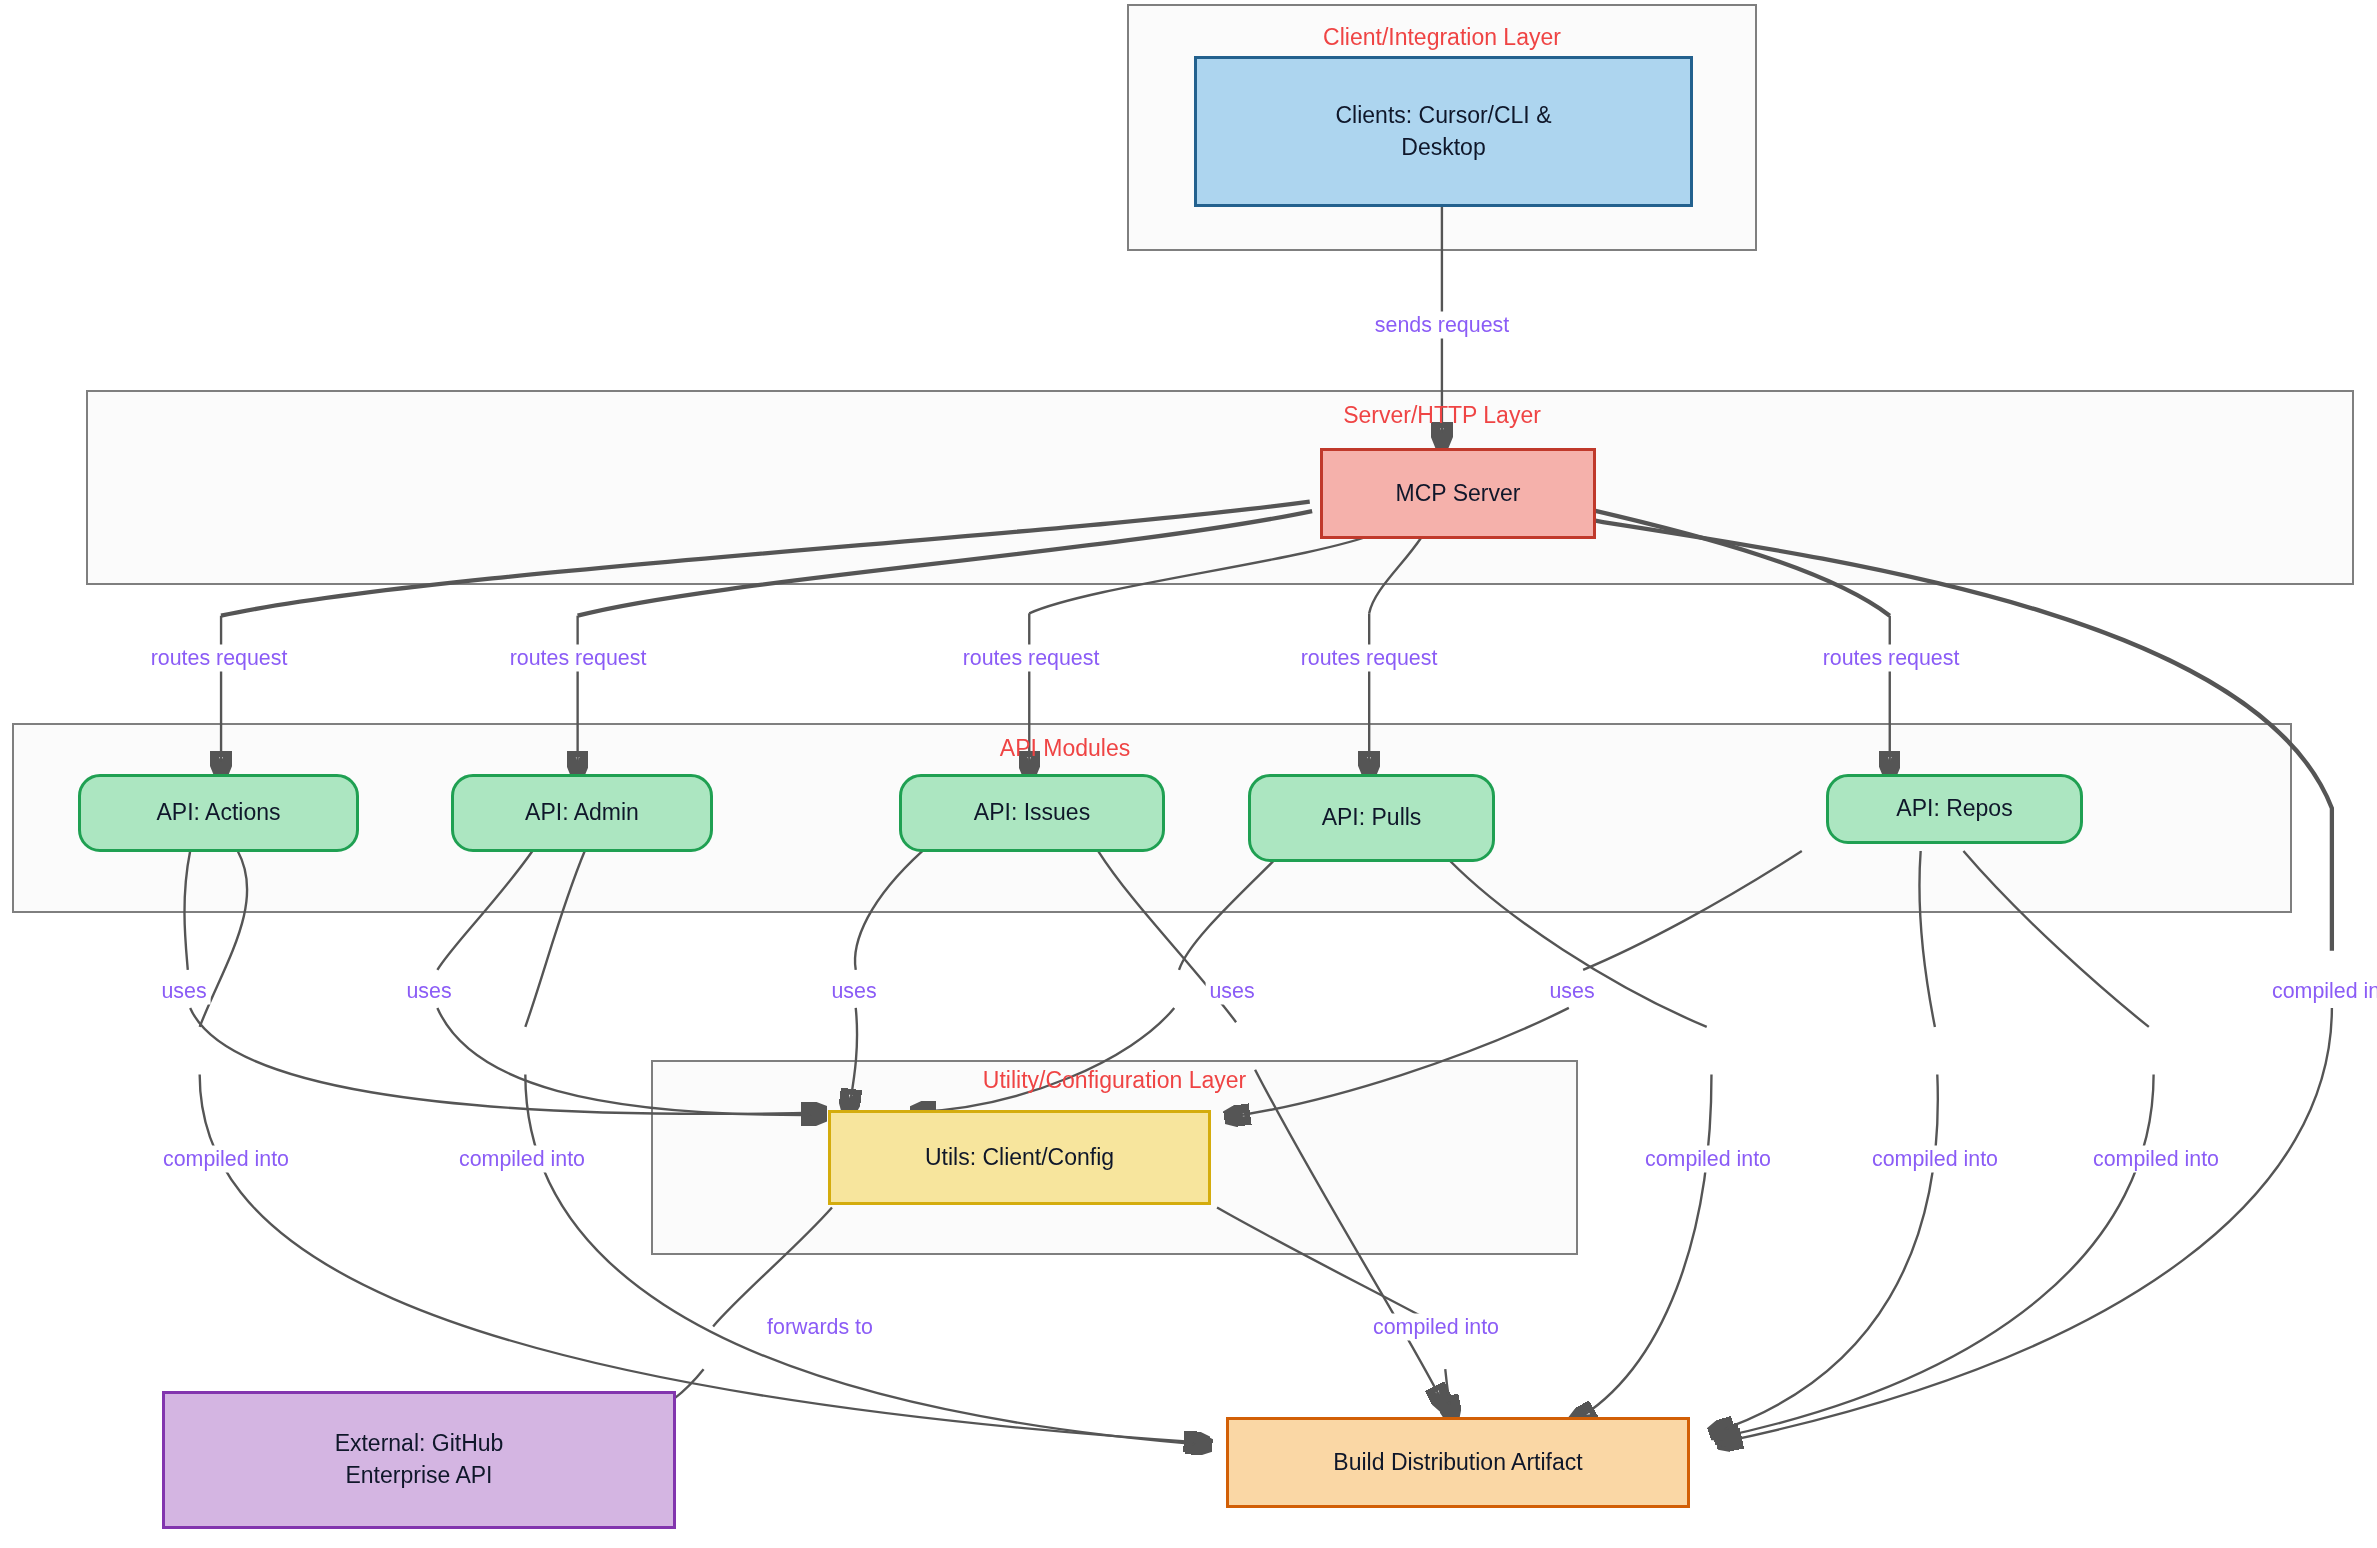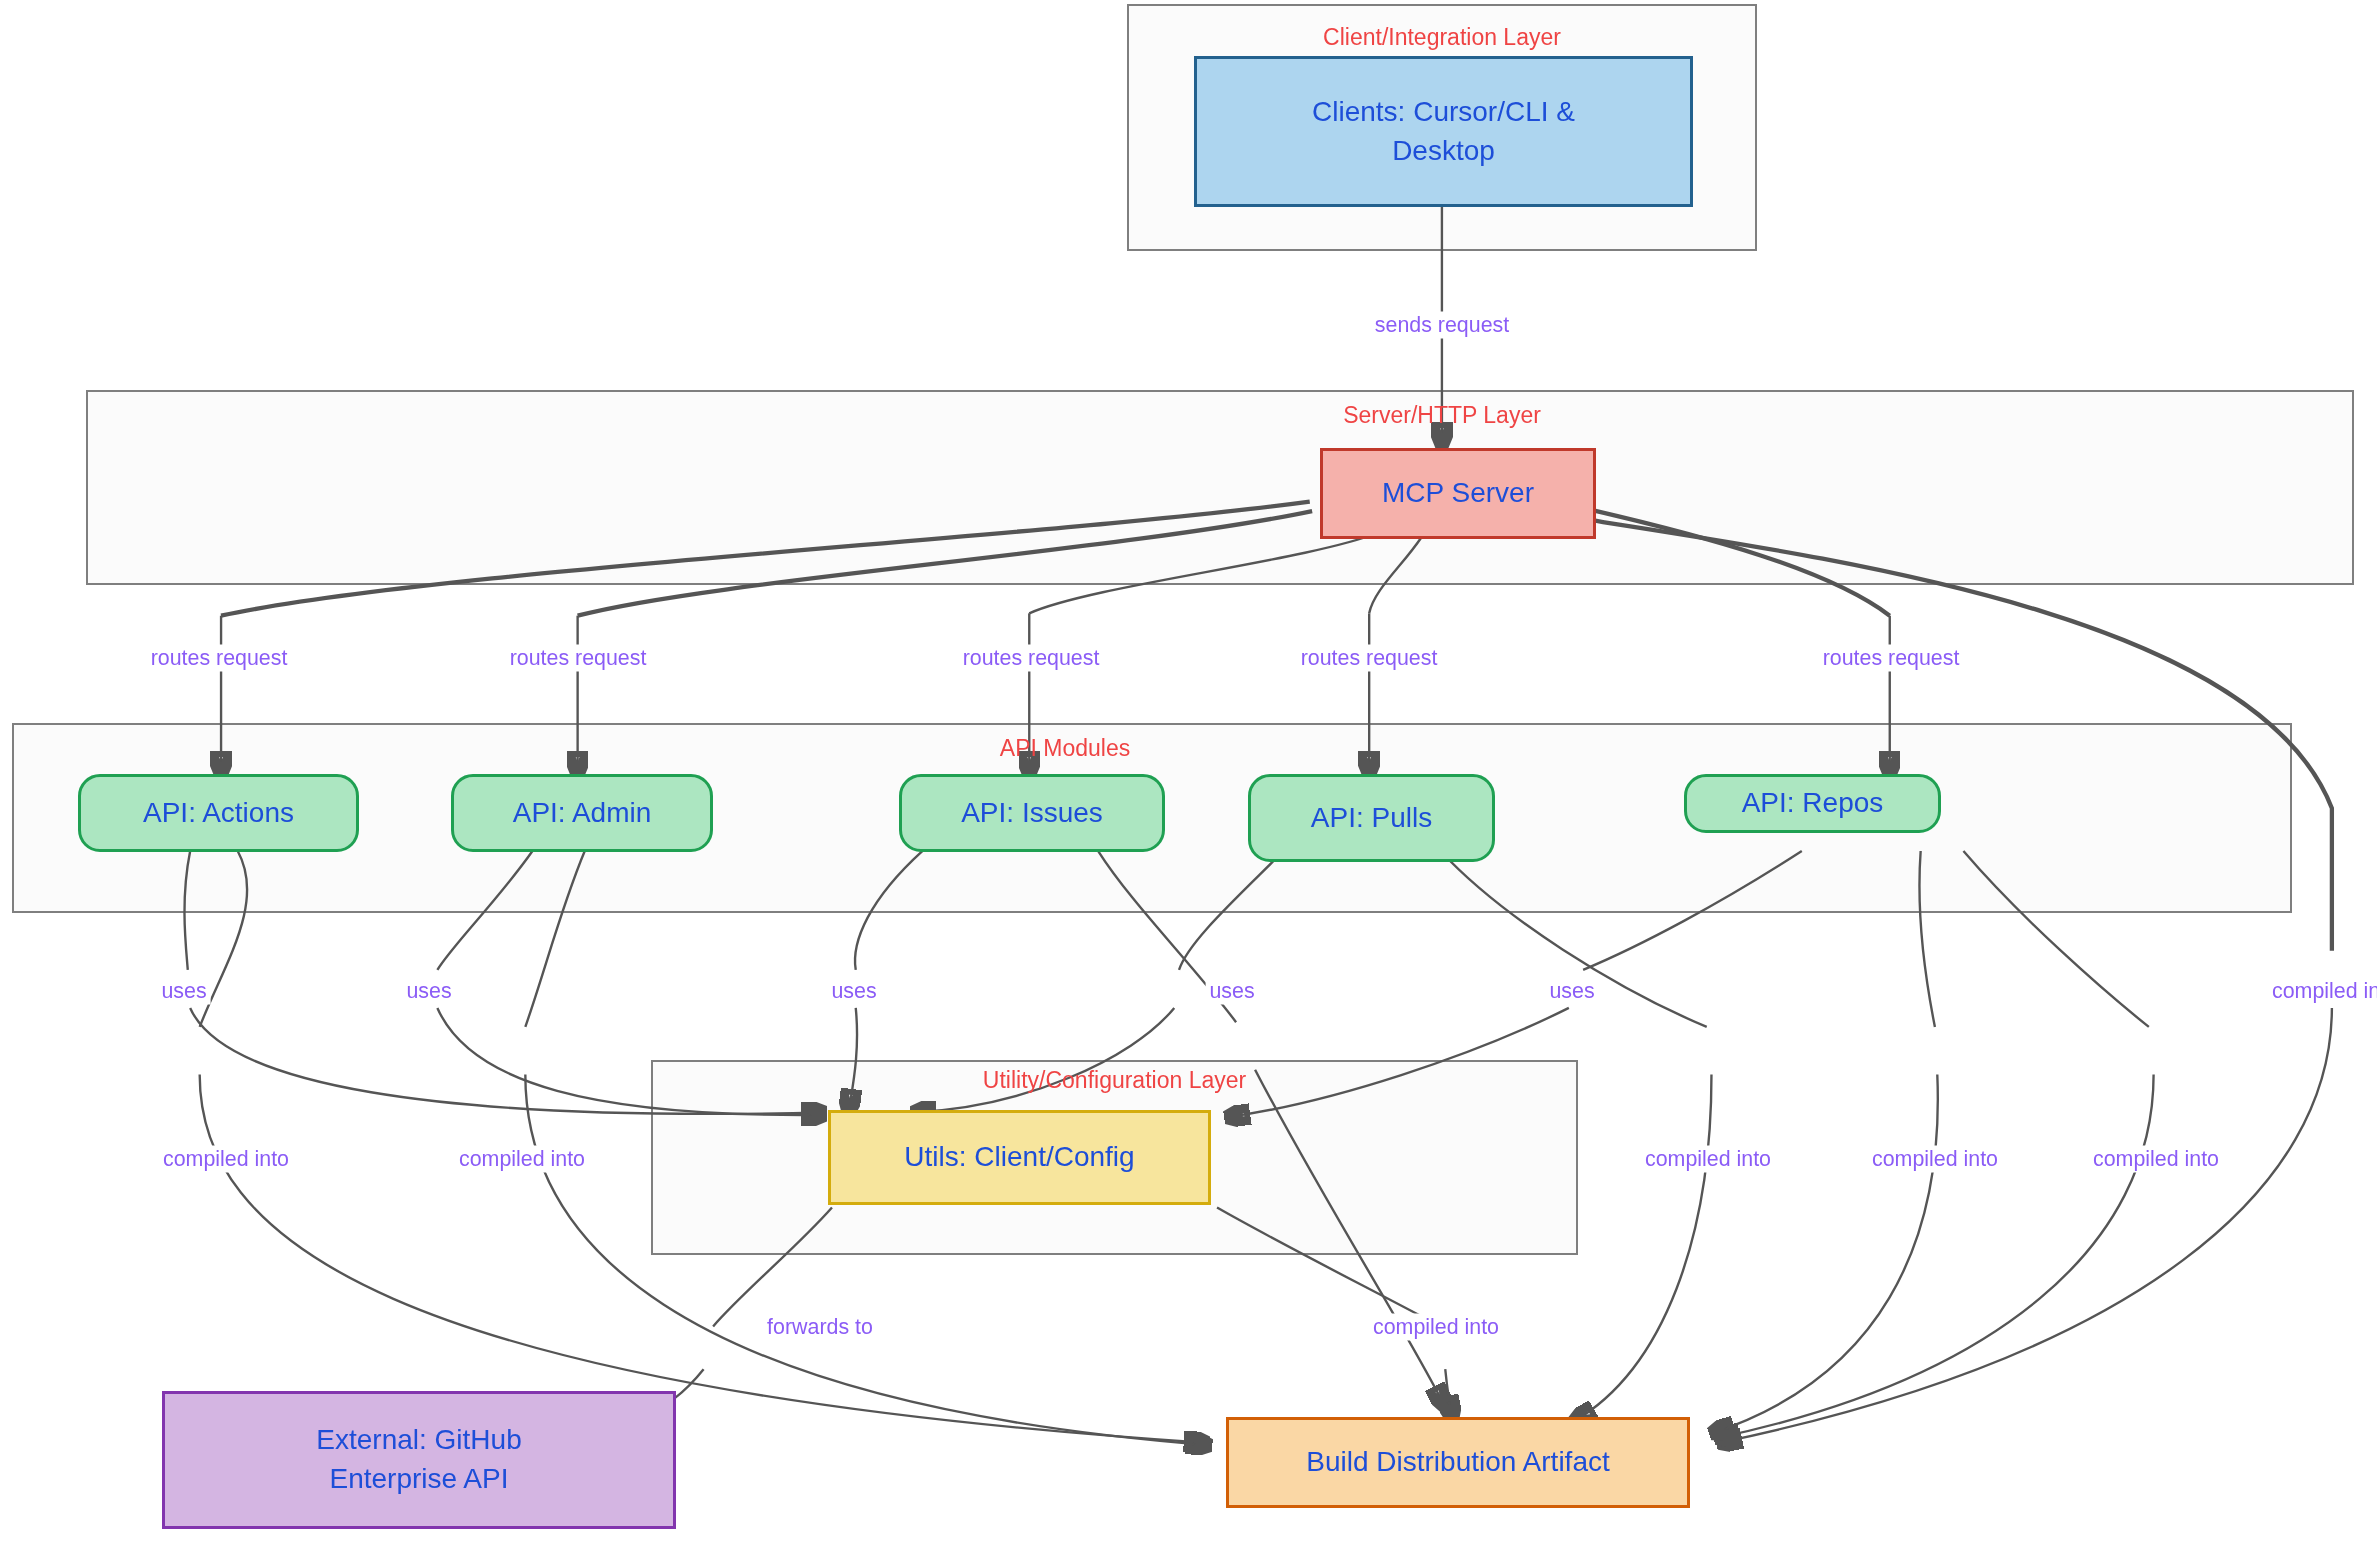--- a/index.html
+++ b/index.html
@@ -37,23 +37,23 @@
     z-index: 6;
   }
   
   .node {
     position: absolute;
     box-sizing: border-box;
     display: flex;
     align-items: center;
     justify-content: center;
     text-align: center;
-    font-size: 28px;
+    font-size: 23px;
     line-height: 1.38;
-    color: #1d4ed8;
+    color: #0f172a;
     border-width: 3.8px;
     border-style: solid;
     z-index: 5;
     padding: 0 24px;
   }
   .n-clients { background:#ADD5EF; border-color:#23618E; }
   .n-mcp     { background:#F5B1AB; border-color:#C0392B; }
   .n-api     { background:#ACE6C1; border-color:#1FA052;border-radius:22px; }
   .n-utils   { background:#F7E59D; border-color:#D4AC0D; }
   .n-external{ background:#D4B5E2; border-color:#8235AE; }
@@ -187,21 +187,21 @@
   </div>
 
   <div class="node n-api" style="left:899px; top:774px; width:266px; height:78px;">
     <span>API: Issues</span>
   </div>
 
   <div class="node n-api" style="left:1248px; top:774px; width:247px; height:88px;">
     <span>API: Pulls</span>
   </div>
 
-  <div class="node n-api" style="left:1684px; top:774px; width:257px; height:59px;">
+  <div class="node n-api" style="left:1826px; top:774px; width:257px; height:70px;">
     <span>API: Repos</span>
   </div>
 
   <div class="node n-utils" style="left:828px; top:1110px; width:383px; height:95px;">
     <span>Utils: Client/Config</span>
   </div>
 
   <div class="node n-external" style="left:162px; top:1391px; width:514px; height:138px; flex-direction:column;">
     <span>External: GitHub</span>
     <span>Enterprise API</span>

